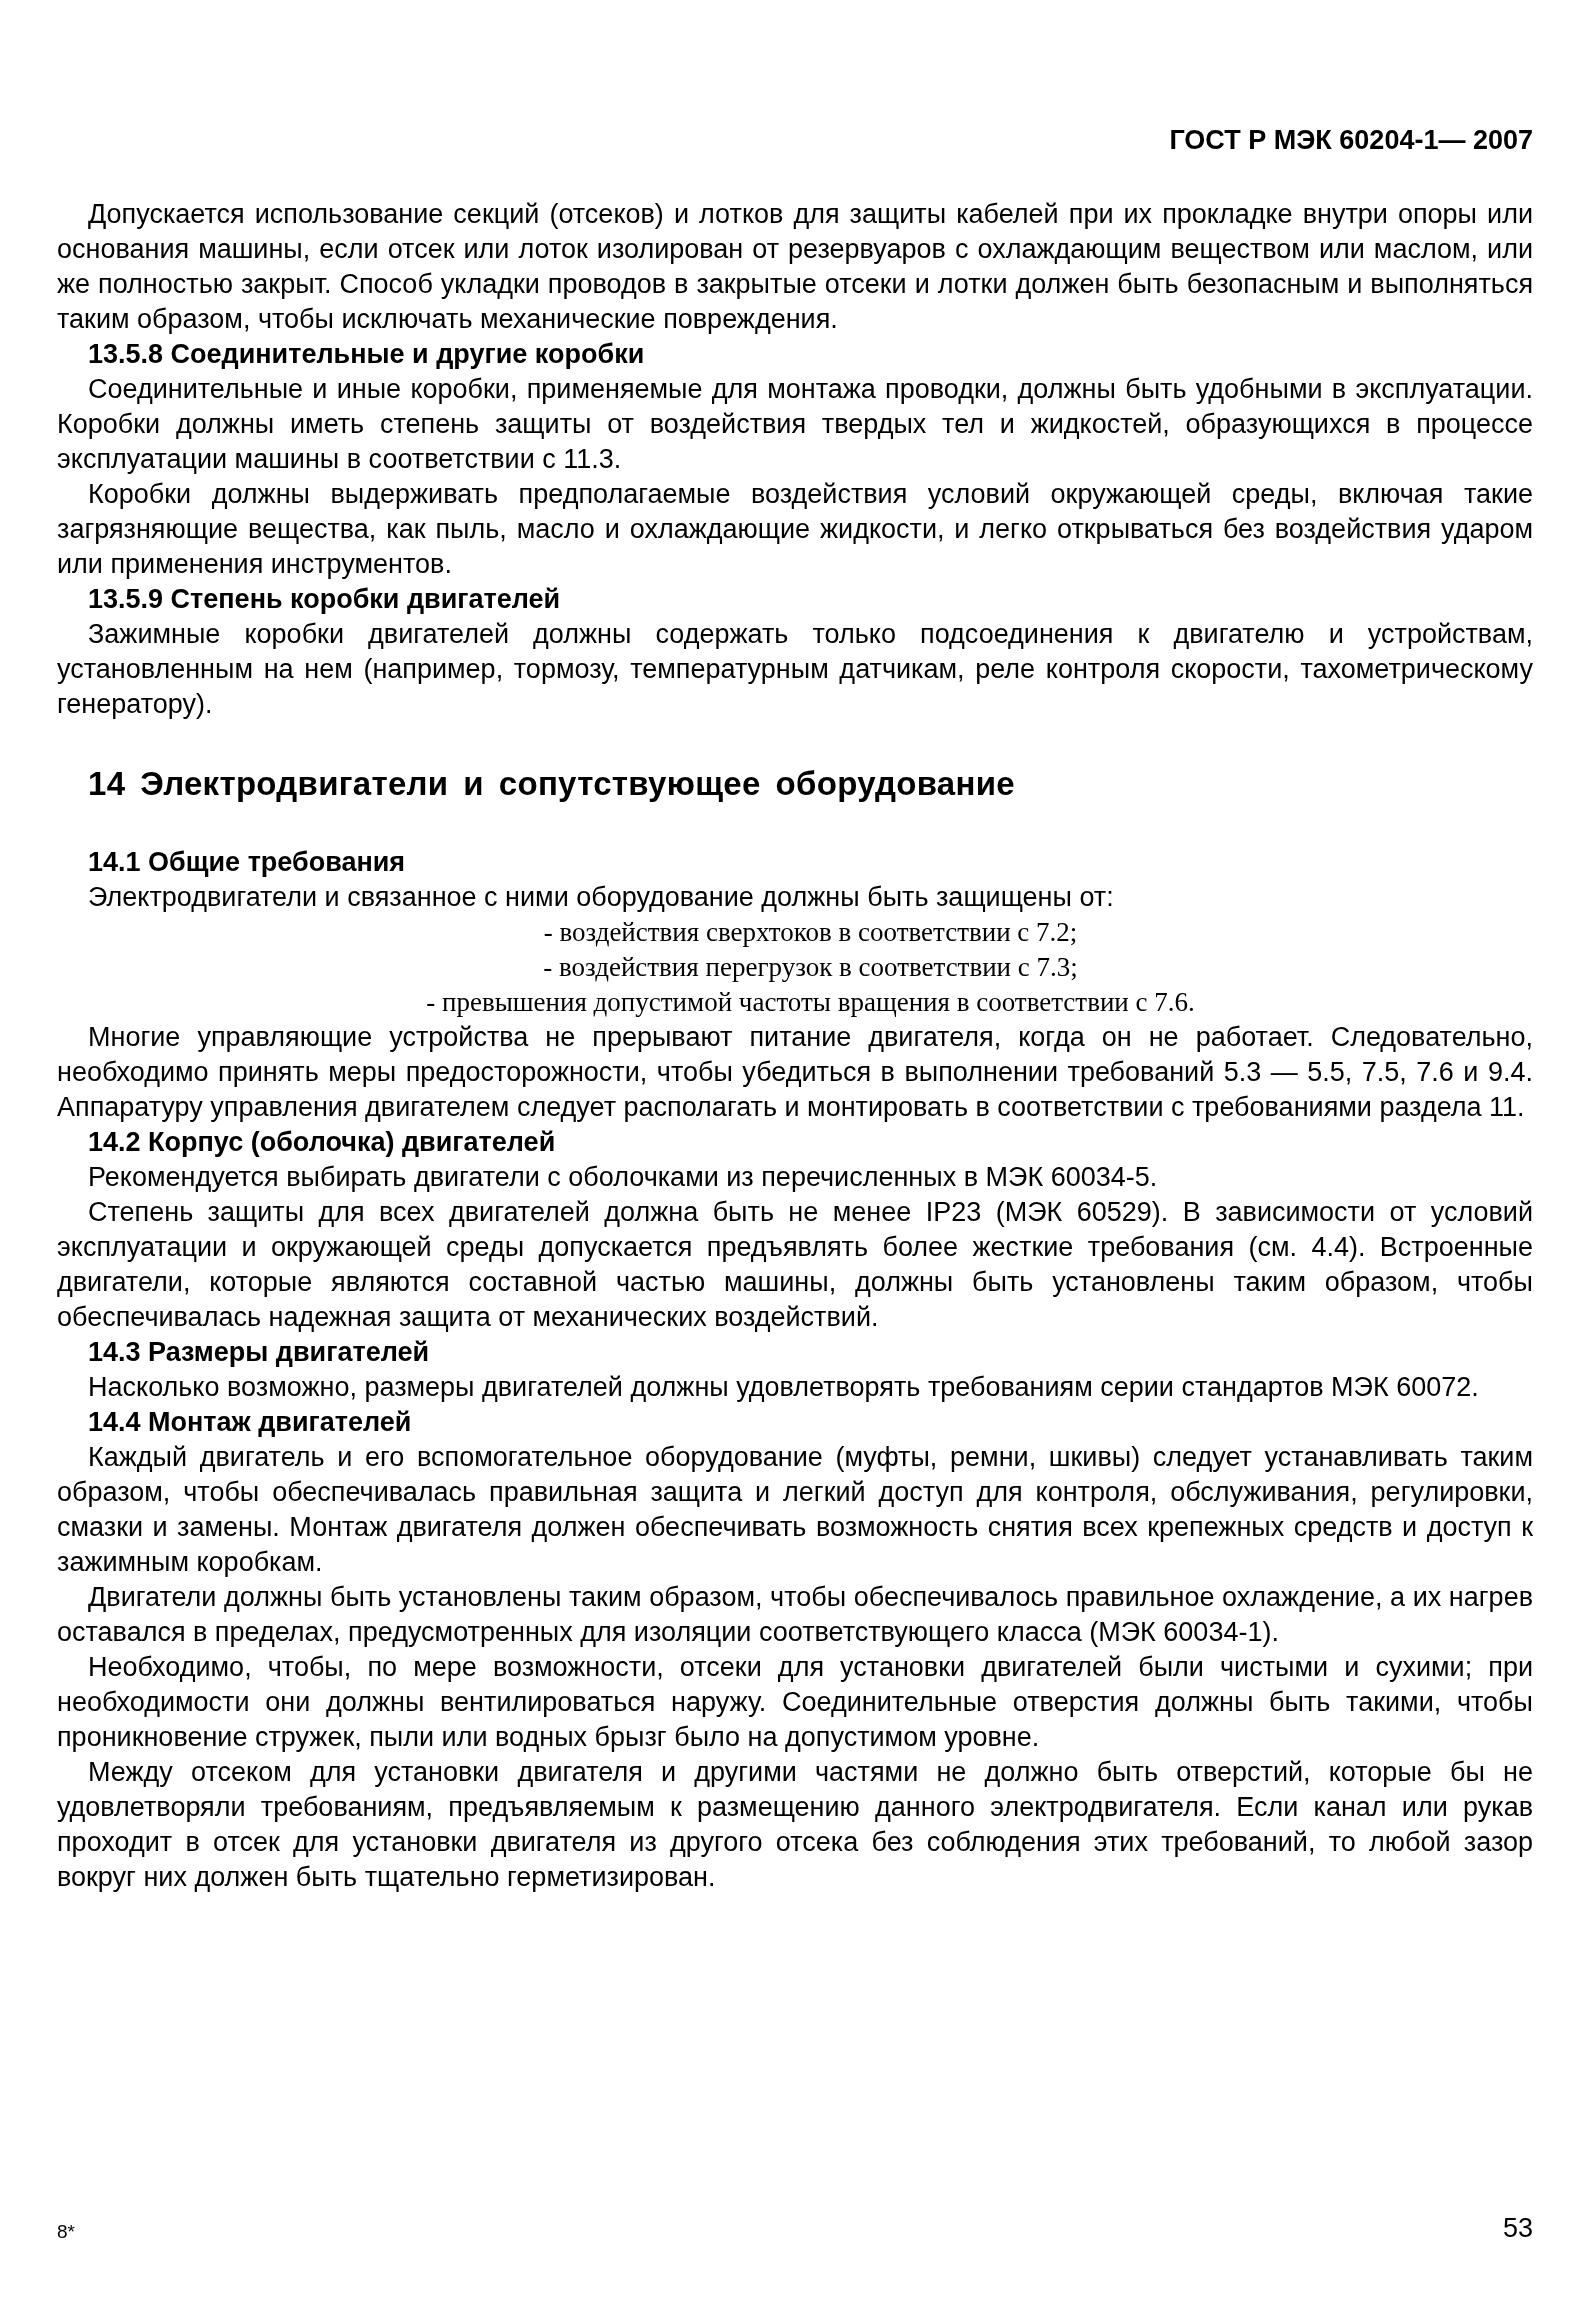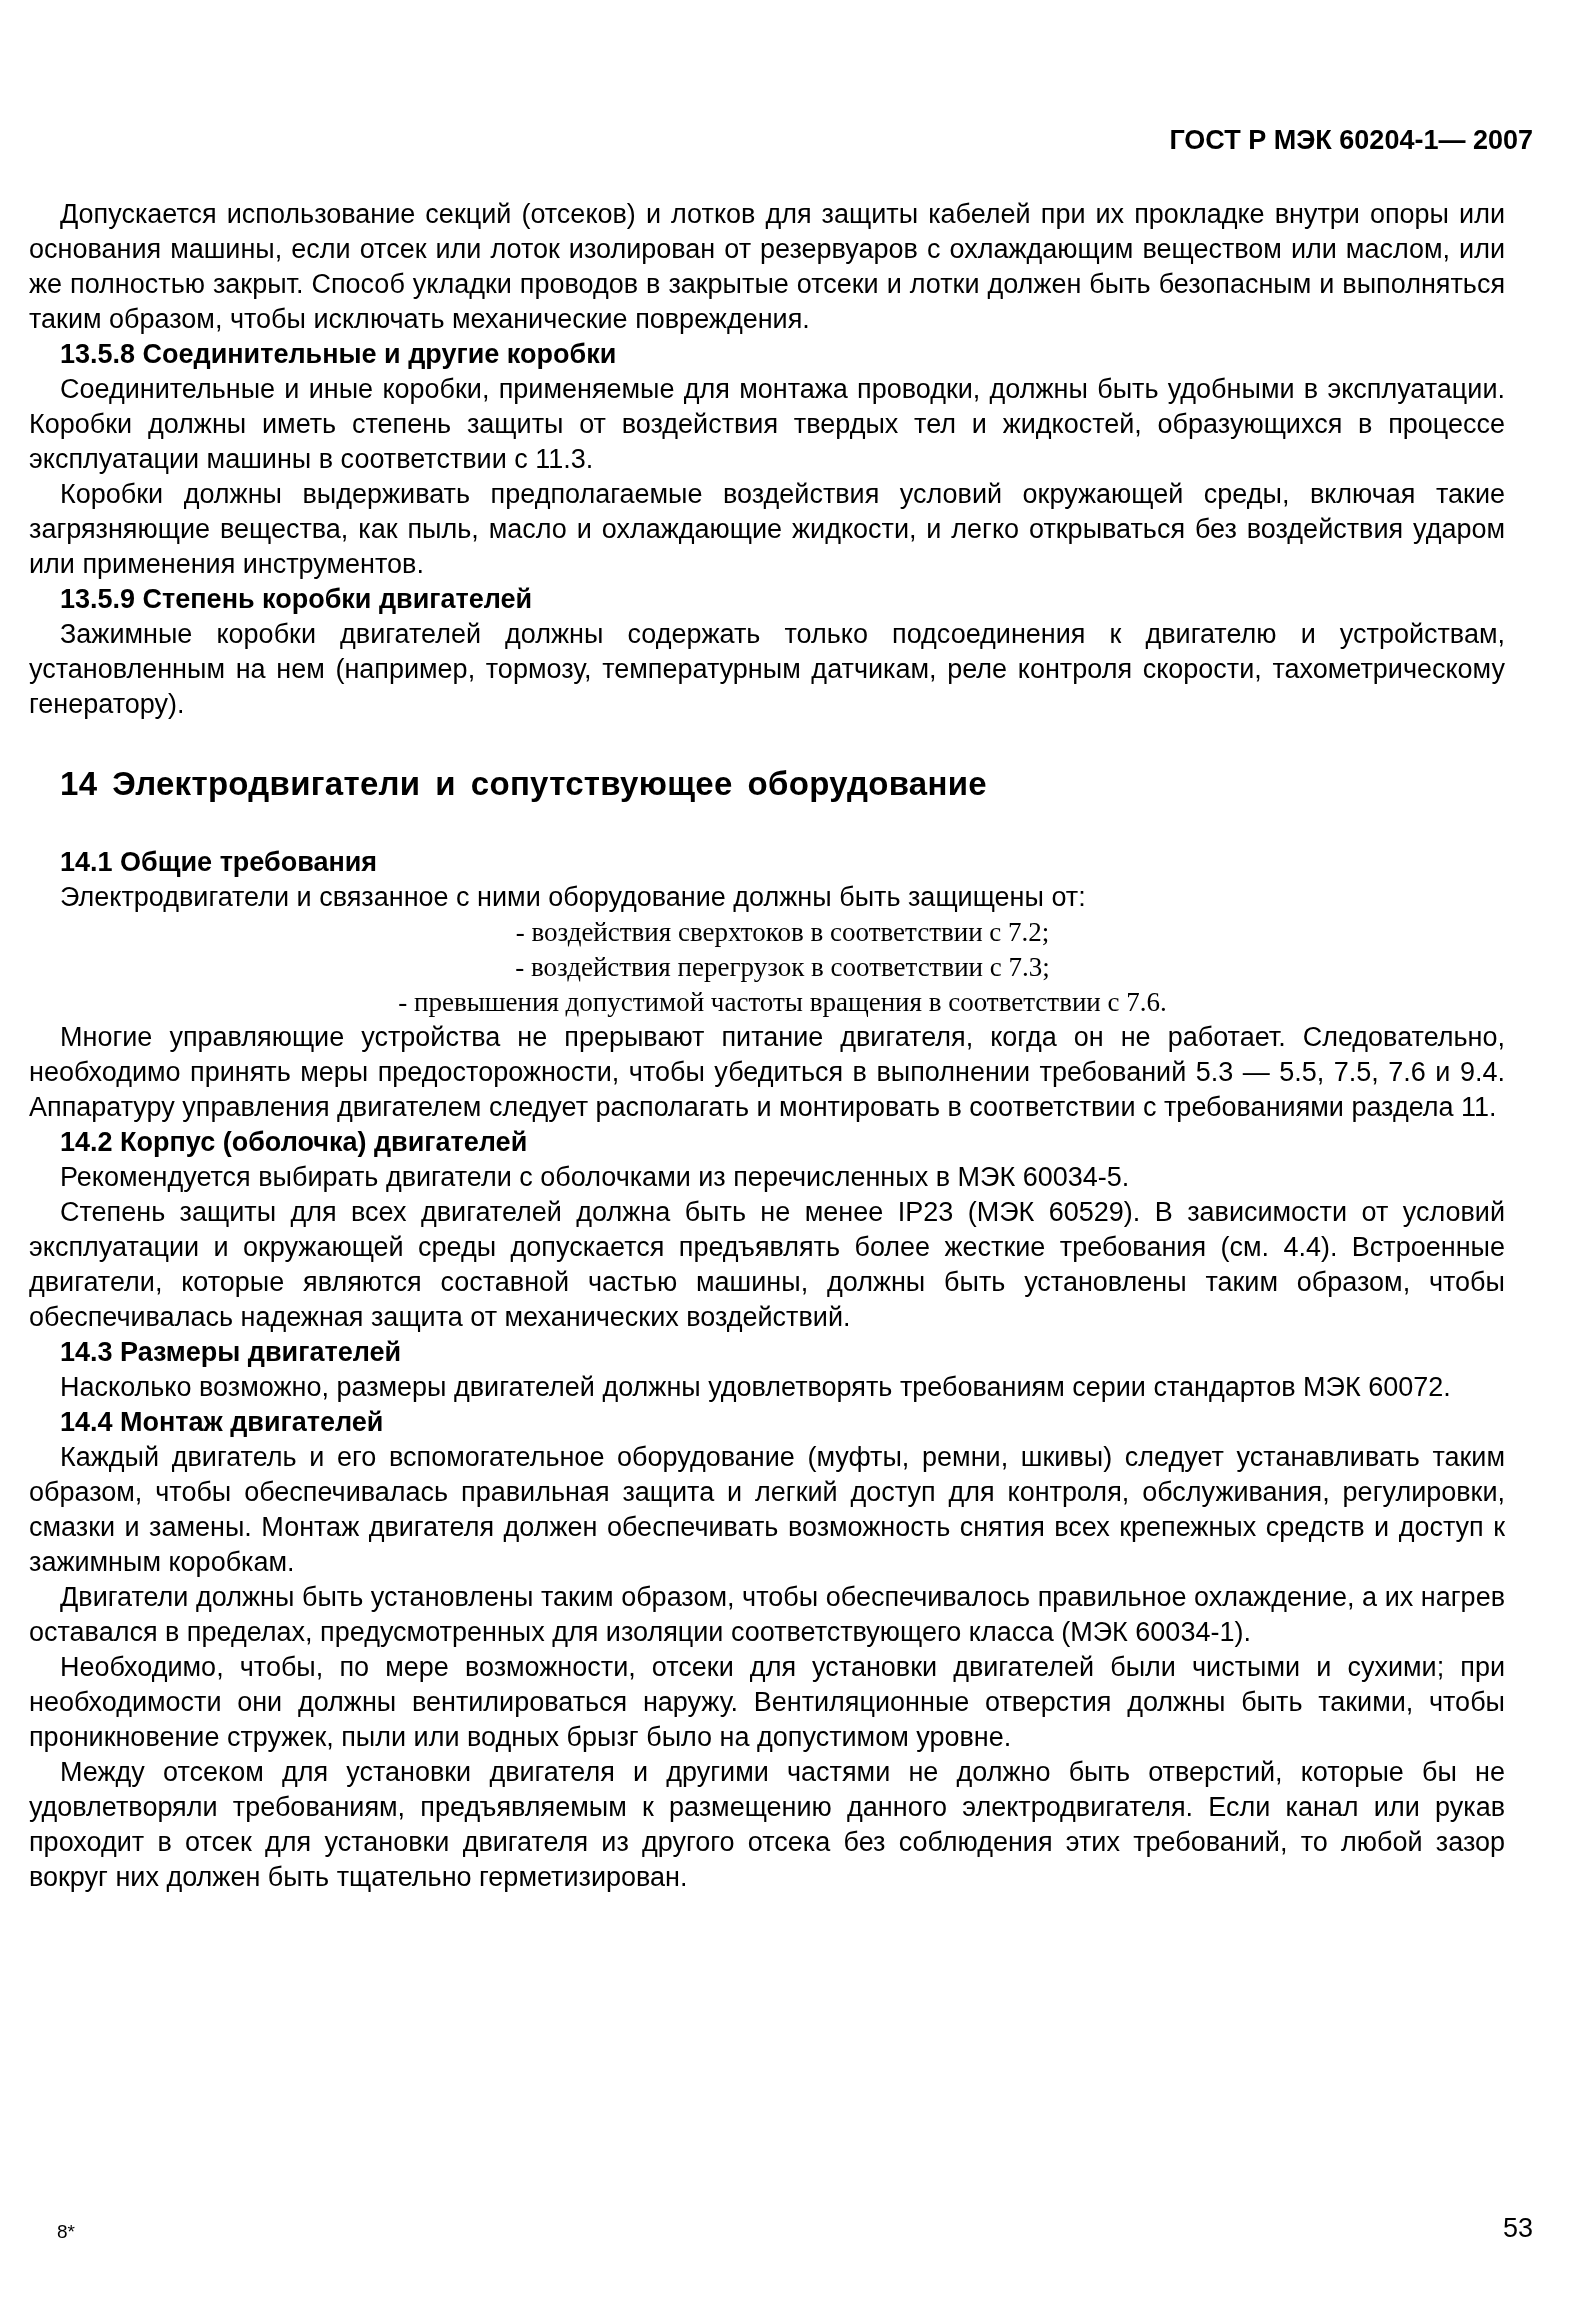--- a/index.html
+++ b/index.html
@@ -12,21 +12,21 @@
     background: #ffffff;
     font-family: "Liberation Sans", sans-serif;
     color: #000000;
     overflow: hidden;
   }
   .page {
     position: relative;
     box-sizing: border-box;
     width: 1588px;
     height: 2307px;
-    padding: 125px 55px 0 29px;
+    padding: 125px 55px 0 57px;
     background: #ffffff;
   }
   .header {
     text-align: right;
     font-weight: bold;
     font-size: 27px;
     line-height: 30px;
     margin-bottom: 42px;
   }
   .doc-body {
@@ -106,21 +106,21 @@
       <div class="block li">- превышения допустимой частоты вращения в соответствии с 7.6.</div>
       <div class="block p">Многие управляющие устройства не прерывают питание двигателя, когда он не работает. Следовательно, необходимо принять меры предосторожности, чтобы убедиться в выполнении требований 5.3 — 5.5, 7.5, 7.6 и 9.4. Аппаратуру управления двигателем следует располагать и монтировать в соответствии с требованиями раздела 11.</div>
       <div class="block h3">14.2 Корпус (оболочка) двигателей</div>
       <div class="block p">Рекомендуется выбирать  двигатели с оболочками из перечисленных в МЭК 60034-5.</div>
       <div class="block p">Степень защиты для всех двигателей должна быть не менее IP23 (МЭК 60529). В зависимости от условий эксплуатации и окружающей среды допускается предъявлять более жесткие требования (см. 4.4). Встроенные двигатели, которые являются составной частью машины, должны быть установлены таким образом, чтобы обеспечивалась надежная защита от механических воздействий.</div>
       <div class="block h3">14.3 Размеры двигателей</div>
       <div class="block p">Насколько возможно, размеры двигателей должны удовлетворять требованиям серии стандартов МЭК 60072.</div>
       <div class="block h3">14.4 Монтаж двигателей</div>
       <div class="block p">Каждый двигатель и его вспомогательное оборудование (муфты, ремни, шкивы) следует устанавливать таким образом, чтобы обеспечивалась правильная защита и легкий доступ для контроля, обслуживания, регулировки, смазки и замены. Монтаж двигателя должен обеспечивать возможность снятия всех крепежных средств и доступ к зажимным коробкам.</div>
       <div class="block p">Двигатели должны быть установлены таким образом, чтобы обеспечивалось правильное охлаждение, а их нагрев оставался в пределах, предусмотренных для изоляции соответствующего класса (МЭК 60034-1).</div>
-      <div class="block p">Необходимо, чтобы, по мере возможности, отсеки для установки двигателей были чистыми и сухими; при необходимости они должны вентилироваться наружу. Вентиляционные отверстия должны быть такими, чтобы проникновение стружек, пыли или водных брызг было на допустимом уровне.</div>
+      <div class="block p">Необходимо, чтобы, по мере возможности, отсеки для установки двигателей были чистыми и сухими; при необходимости они должны вентилироваться наружу. Соединительные отверстия должны быть такими, чтобы проникновение стружек, пыли или водных брызг было на допустимом уровне.</div>
       <div class="block p">Между отсеком для установки двигателя и другими частями не должно быть отверстий, которые бы не удовлетворяли требованиям, предъявляемым к размещению данного электродвигателя. Если канал или рукав проходит в отсек для установки двигателя из другого отсека без соблюдения этих требований, то любой зазор вокруг них должен быть тщательно герметизирован.</div>
     </div>
 
   <div class="footer">
     <span class="footer-left">8*</span>
     <span class="footer-right">53</span>
   </div>
 
 </div>
 

